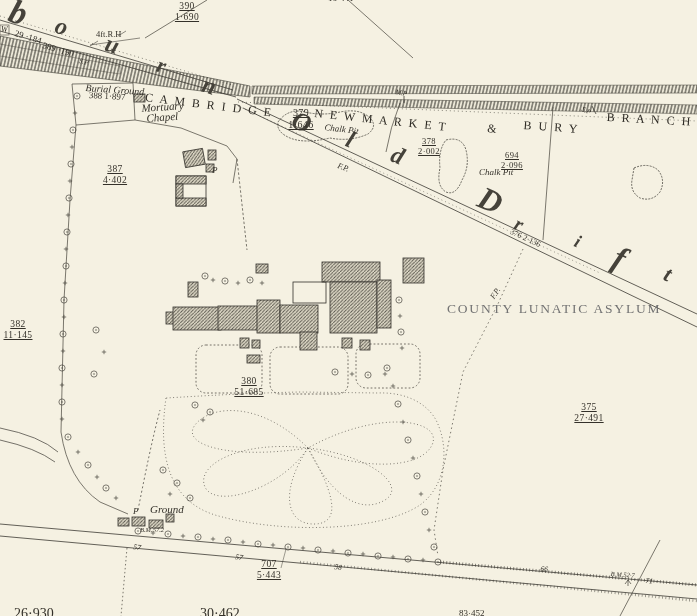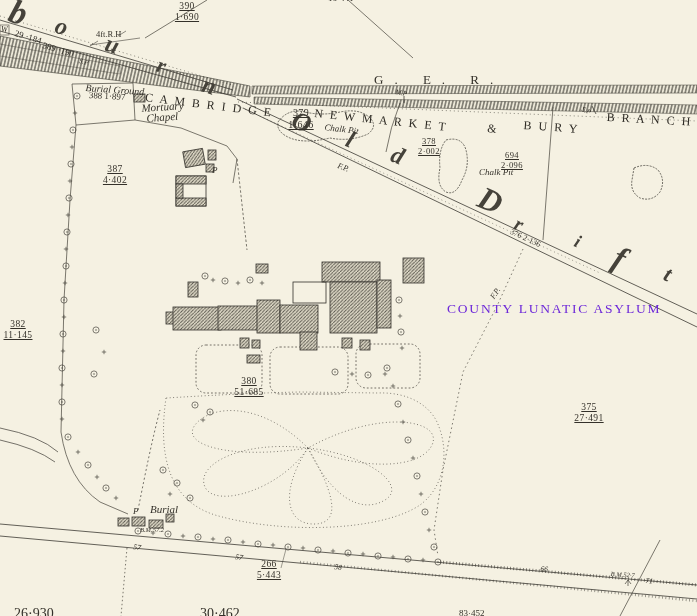--- a/index.html
+++ b/index.html
@@ -234,44 +234,43 @@
 <div class="lbl scr" style="left:207px;top:71px;font-size:24px;transform:rotate(18deg)">n</div>
 <div class="lbl scr" style="left:298px;top:106px;font-size:26px;transform:rotate(22deg)">O</div>
 <div class="lbl scr" style="left:352px;top:126px;font-size:24px;transform:rotate(22deg)">l</div>
 <div class="lbl scr" style="left:397px;top:141px;font-size:24px;transform:rotate(22deg)">d</div>
 <div class="lbl scr" style="left:487px;top:180px;font-size:32px;transform:rotate(24deg)">D</div>
 <div class="lbl scr" style="left:520px;top:212px;font-size:20px;transform:rotate(24deg)">r</div>
 <div class="lbl scr" style="left:579px;top:232px;font-size:18px;transform:rotate(24deg)">i</div>
 <div class="lbl scr" style="left:622px;top:240px;font-size:32px;transform:rotate(24deg)">f</div>
 <div class="lbl scr" style="left:670px;top:262px;font-size:22px;transform:rotate(24deg)">t</div>
 
-<div class="lbl" style="left:374px;top:73px;font-size:13px;letter-spacing:11px">G. E. R.</div>
 <div class="lbl rw" style="left:146px;top:91px;transform:rotate(7deg)">C A M B R I D G E</div>
 <div class="lbl rw" style="left:315px;top:107px;transform:rotate(6deg)">N E W M A R K E T</div>
 <div class="lbl rw" style="left:488px;top:122px;transform:rotate(6deg)">&amp;</div>
 <div class="lbl rw" style="left:524px;top:119px;transform:rotate(4deg)">B U R Y</div>
 <div class="lbl rw" style="left:607px;top:111px;transform:rotate(3deg)">B R A N C H</div>
 <div class="lbl tiny ital" style="left:396px;top:89px;transform:rotate(10deg)">M.P</div>
 <div class="lbl tiny ital" style="left:80px;top:58px;transform:rotate(15deg)">S.P</div>
 <div class="lbl tiny ital" style="left:583px;top:106px;transform:rotate(25deg)">S.P</div>
 
 <div class="lbl ital" style="left:86px;top:82px;font-size:10px;transform:rotate(4deg)">Burial Ground</div>
 <div class="lbl ital" style="left:141px;top:102px;font-size:11px;transform:rotate(-4deg)">Mortuary</div>
 <div class="lbl ital" style="left:146px;top:112px;font-size:11px;transform:rotate(-4deg)">Chapel</div>
 <div class="lbl ital" style="left:325px;top:123px;font-size:9px;transform:rotate(7deg)">Chalk Pit</div>
 <div class="lbl ital" style="left:479px;top:168px;font-size:9px">Chalk Pit</div>
-<div class="lbl ital" style="left:150px;top:503px;font-size:11px">Burial</div>
+<div class="lbl ital" style="left:150px;top:503px;font-size:11px">Ground</div>
 <div class="lbl ital" style="left:1px;top:26px;font-size:8px">W</div>
 <div class="lbl ital" style="left:212px;top:166px;font-size:9px">P</div>
 <div class="lbl ital" style="left:133px;top:507px;font-size:9px">P</div>
 <div class="lbl ital" style="left:339px;top:162px;font-size:8px;transform:rotate(20deg)">F.P.</div>
 <div class="lbl ital" style="left:489px;top:296px;font-size:8px;transform:rotate(-55deg)">F.P.</div>
 <div class="lbl" style="left:96px;top:30px;font-size:8.5px">4ft.R.H</div>
 
-<div class="lbl" style="left:447px;top:302px;font-size:13.5px;letter-spacing:1.8px;color:#6d28d9">COUNTY LUNATIC ASYLUM</div>
+<div class="lbl" style="left:447px;top:302px;font-size:13.5px;letter-spacing:1.8px;color:#737373">COUNTY LUNATIC ASYLUM</div>
 
 <div class="lbl pnum" style="left:168px;top:1px;width:38px">
   <div>390</div>
   <div>1·690</div>
 </div>
 <div class="lbl" style="left:328px;top:-6px;font-size:9px">16·441</div>
 <div class="lbl" style="left:16px;top:29px;font-size:9px;transform:rotate(17deg)">29 ·184</div>
 <div class="lbl" style="left:44px;top:41px;font-size:9px;transform:rotate(17deg)">389 ·190</div>
 <div class="lbl" style="left:89px;top:91px;font-size:9px;transform:rotate(3deg)">388  1·897</div>
 <div class="lbl pnum" style="left:286px;top:107px;width:30px;font-size:10px">
@@ -297,21 +296,21 @@
 <div class="lbl" style="left:512px;top:228px;font-size:8px;transform:rotate(25deg)">376   2·136</div>
 <div class="lbl pnum" style="left:228px;top:376px;width:42px">
   <div>380</div>
   <div>51·685</div>
 </div>
 <div class="lbl pnum" style="left:566px;top:402px;width:46px">
   <div>375</div>
   <div>27·491</div>
 </div>
 <div class="lbl pnum" style="left:249px;top:559px;width:40px">
-  <div>266</div>
+  <div>707</div>
   <div>5·443</div>
 </div>
 <div class="lbl" style="left:14px;top:606px;font-size:14px">26·930</div>
 <div class="lbl" style="left:200px;top:606px;font-size:14px">30·462</div>
 <div class="lbl" style="left:459px;top:609px;font-size:9px">83·452</div>
 
 <div class="lbl ital" style="left:140px;top:526px;font-size:6.5px">B.M.57.2</div>
 <div class="lbl ital" style="left:611px;top:570px;font-size:6.5px;transform:rotate(4deg)">B.M.52·7</div>
 <div class="lbl ital" style="left:134px;top:543px;font-size:7.5px;transform:rotate(10deg)">57</div>
 <div class="lbl ital" style="left:236px;top:553px;font-size:7.5px;transform:rotate(10deg)">57</div>

